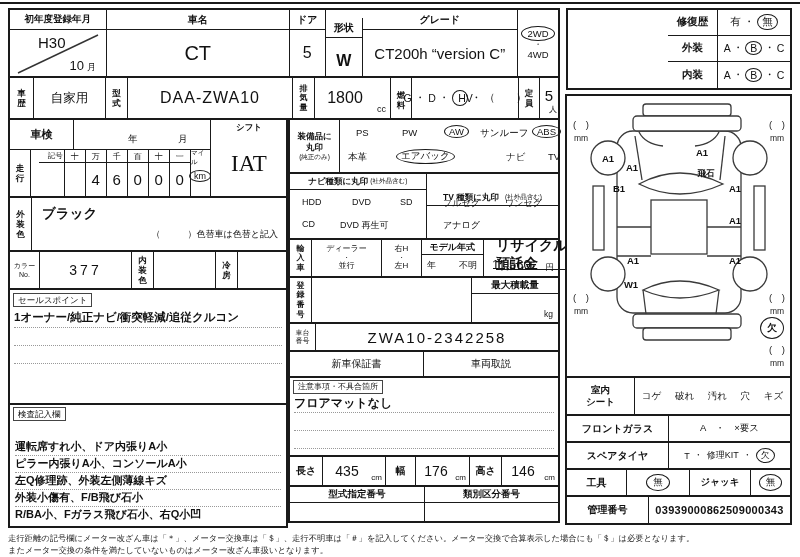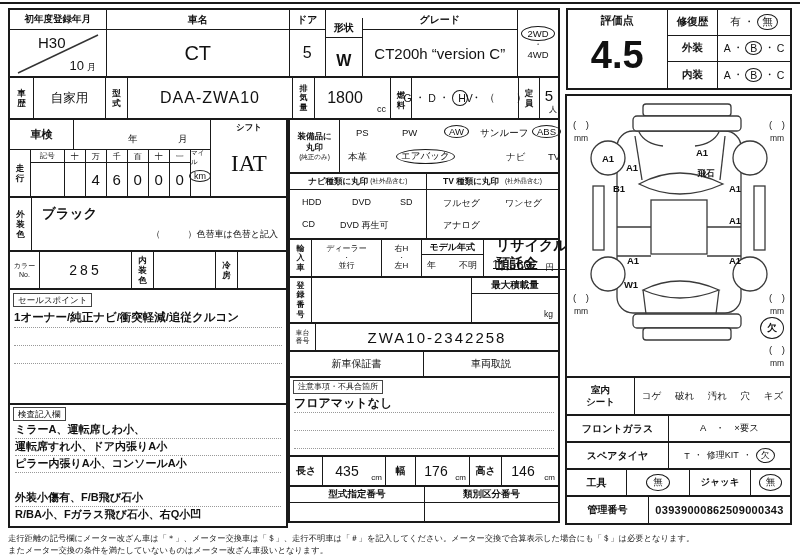--- a/index.html
+++ b/index.html
@@ -56,24 +56,20 @@
     <div class="cell ctr" style="left:0;top:20px;width:153.5px;height:46px;font-size:15px">CT200h “version C”</div>
   </div>
   <div class="cell col" style="left:508px;top:0;width:40px;height:66px;gap:1px">
     <span class="circ" style="font-size:9.5px">2WD</span>
     <span style="font-size:8px;line-height:.8">・</span>
     <span style="font-size:9.5px">4WD</span>
   </div>
 </div>
 
 <div class="box" style="left:566px;top:8px;width:226px;height:82px">
-  <div class="cell br" style="left:0;top:0;width:100px;height:78px">
-    <div class="cell ctr hd" style="left:0;top:3px;width:98.5px;height:14px;font-size:11px">評価点</div>
-    <div class="cell ctr hd" style="left:0;top:15px;width:98.5px;height:60px;font-size:38px">4.5</div>
-  </div>
   <div class="cell bb" style="left:100px;top:0;width:122px;height:26px">
     <div class="cell br ctr hd" style="left:0;top:0;width:50px;height:24.5px;font-size:10.5px">修復歴</div>
     <div class="cell ctr" style="left:50px;top:0;width:72px;height:24.5px;font-size:10.5px;gap:3px">
       <span>有</span>
       <span>・</span>
       <span class="circ-s">無</span>
     </div>
   </div>
   <div class="cell bb" style="left:100px;top:26px;width:122px;height:26px">
     <div class="cell br ctr hd" style="left:0;top:0;width:50px;height:24.5px;font-size:10.5px">外装</div>
@@ -142,21 +138,21 @@
   <div class="cell bb" style="left:0;top:0;width:200px;height:30px">
     <div class="cell br ctr hd" style="left:0;top:0;width:64px;height:28.5px;font-size:11px">車検</div>
     <span class="cell" style="left:118px;top:13px;font-size:9.5px">年</span>
     <span class="cell" style="left:168px;top:13px;font-size:9.5px">月</span>
   </div>
   <div class="cell" style="left:0;top:30px;width:200px;height:46px">
     <div class="cell br ctr" style="left:0;top:0;width:21px;height:46px;font-size:8.5px">
         <span class="vt hd">走行</span>
       </div>
     <div class="cell br" style="left:21px;top:0;width:34px;height:46px">
-      <div class="cell bb ctr" style="left:0;top:0;width:32.5px;height:13px;font-size:7.5px">記号</div>
+      <div class="cell bb ctr" style="left:8px;top:0;width:32.5px;height:13px;font-size:7.5px">記号</div>
       <div class="cell ctr" style="left:0;top:13px;width:32.5px;height:33px;font-size:14px"></div>
     </div>
     <div class="cell br" style="left:55px;top:0;width:21px;height:46px">
       <div class="cell bb ctr" style="left:0;top:0;width:19.5px;height:13px;font-size:8px">十</div>
       <div class="cell ctr" style="left:0;top:13px;width:19.5px;height:33px;font-size:15px"></div>
     </div>
     <div class="cell br" style="left:76px;top:0;width:21px;height:46px">
       <div class="cell bb ctr" style="left:0;top:0;width:19.5px;height:13px;font-size:8px">万</div>
       <div class="cell ctr" style="left:0;top:13px;width:19.5px;height:33px;font-size:15px">4</div>
     </div>
@@ -208,21 +204,21 @@
       <span class="hd" style="font-size:8.5px">ナビ種類に丸印</span>
       <span style="font-size:6.5px">(社外品含む)</span>
     </div>
     <span class="cell" style="left:12px;top:23px;font-size:9px">HDD</span>
     <span class="cell" style="left:62px;top:23px;font-size:9px">DVD</span>
     <span class="cell" style="left:110px;top:23px;font-size:9px">SD</span>
     <span class="cell" style="left:12px;top:45px;font-size:9px">CD</span>
     <span class="cell" style="left:50px;top:45px;font-size:9px">DVD 再生可</span>
   </div>
   <div class="cell" style="left:137px;top:0;width:131px;height:64px">
-    <div class="cell bb ctr" style="left:0;top:0;width:131px;height:16px;gap:6px">
+    <div class="cell bb ctr" style="left:0;top:16px;width:131px;height:16px;gap:6px">
       <span class="hd" style="font-size:8.5px">TV 種類に丸印</span>
       <span style="font-size:6.5px">(社外品含む)</span>
     </div>
     <span class="cell" style="left:16px;top:23px;font-size:9px">フルセグ</span>
     <span class="cell" style="left:78px;top:23px;font-size:9px">ワンセグ</span>
     <span class="cell" style="left:16px;top:45px;font-size:9px">アナログ</span>
   </div>
 </div>
 
 <div class="box" style="left:8px;top:196px;width:280px;height:56px">
@@ -231,21 +227,21 @@
     </div>
   <span class="cell" style="left:32px;top:7px;font-size:13.5px;font-weight:bold">ブラック</span>
   <span class="cell" style="right:8px;bottom:9px;font-size:9px">（　　　）色替車は色替と記入</span>
 </div>
 
 <div class="box" style="left:8px;top:250px;width:280px;height:40px">
   <div class="cell br col" style="left:0;top:0;width:30px;height:36px;line-height:1.3">
     <span style="font-size:7px">カラー</span>
     <span style="font-size:7px">No.</span>
   </div>
-  <div class="cell br ctr" style="left:30px;top:0;width:92px;height:36px;font-size:14px;letter-spacing:3px">285</div>
+  <div class="cell br ctr" style="left:30px;top:0;width:92px;height:36px;font-size:14px;letter-spacing:3px">377</div>
   <div class="cell br ctr" style="left:122px;top:0;width:22px;height:36px;font-size:8.5px">
       <span class="vt hd">内装色</span>
     </div>
   <div class="cell br ctr" style="left:144px;top:0;width:62px;height:36px"></div>
   <div class="cell br ctr" style="left:206px;top:0;width:22px;height:36px;font-size:8.5px">
       <span class="vt hd">冷房</span>
     </div>
   <div class="cell ctr" style="left:228px;top:0;width:48px;height:36px"></div>
 </div>
 
@@ -308,23 +304,23 @@
 
 <div class="box" style="left:288px;top:376px;width:272px;height:103px">
   <span class="tab" style="left:3px;top:2px;font-size:8px">注意事項・不具合箇所</span>
   <div class="cell dotl" style="left:4px;top:17px;width:260px;height:18px;font-size:12px;font-weight:bold">フロアマットなし</div>
   <div class="dotl" style="left:4px;top:35px;width:260px;height:18px"></div>
   <div class="dotl" style="left:4px;top:53px;width:260px;height:18px"></div>
 </div>
 
 <div class="box" style="left:8px;top:403px;width:280px;height:125px">
   <span class="tab" style="left:3px;top:2px">検査記入欄</span>
-  <div class="cell dotl" style="left:5px;top:17px;width:266px;height:17px;font-size:11px;font-weight:bold">ミラーA、運転席しわ小、</div>
   <div class="cell dotl" style="left:5px;top:34px;width:266px;height:17px;font-size:11px;font-weight:bold">運転席すれ小、ドア内張りA小</div>
   <div class="cell dotl" style="left:5px;top:51px;width:266px;height:17px;font-size:11px;font-weight:bold">ピラー内張りA小、コンソールA小</div>
+  <div class="cell dotl" style="left:5px;top:68px;width:266px;height:17px;font-size:11px;font-weight:bold">左Q修理跡、外装左側薄線キズ</div>
   <div class="cell dotl" style="left:5px;top:85px;width:266px;height:17px;font-size:11px;font-weight:bold">外装小傷有、F/B飛び石小</div>
   <div class="cell" style="left:5px;top:102px;width:266px;height:17px;font-size:11px;font-weight:bold">R/BA小、Fガラス飛び石小、右Q小凹</div>
 </div>
 
 <div class="box" style="left:288px;top:455px;width:272px;height:32px">
   <div class="cell br ctr hd" style="left:0;top:0;width:33px;height:28px;font-size:10px">長さ</div>
   <div class="cell br" style="left:33px;top:0;width:63px;height:28px">
     <div class="cell ctr" style="left:0;top:0;width:48px;height:28px;font-size:14px">435</div>
     <span class="unit" style="right:3px;bottom:3px;font-size:8px">cm</span>
   </div>

